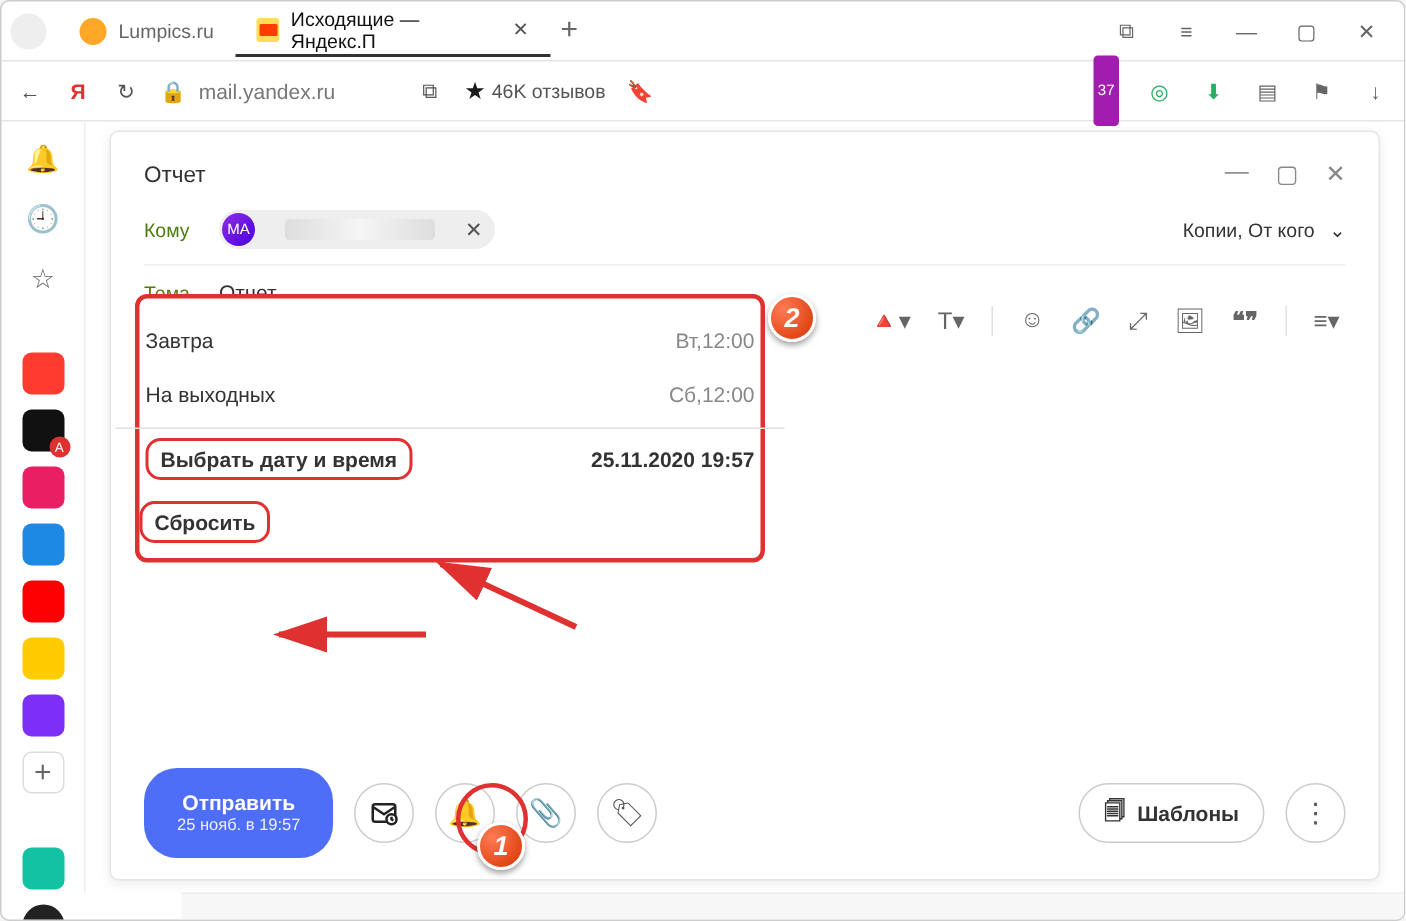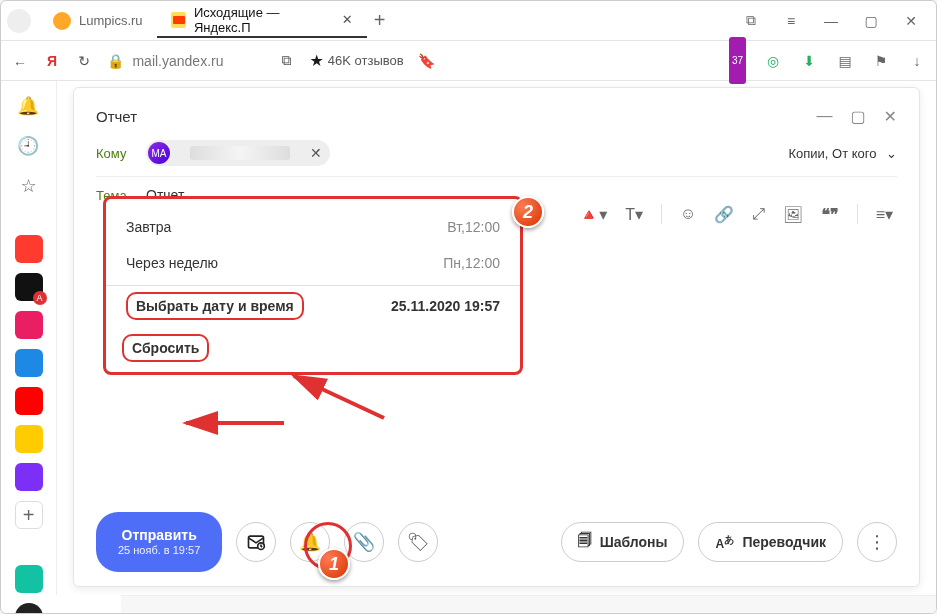--- a/index.html
+++ b/index.html
@@ -35,21 +35,21 @@
 .row{display:flex;align-items:center;padding:10px 0;border-bottom:1px solid #eee}
 .row .lbl{width:50px;color:#4d7c0f;font-size:13px}
 .chip{display:flex;align-items:center;background:#eee;border-radius:14px;padding:2px 8px 2px 2px;gap:20px}
 .chip .ava{width:22px;height:22px;border-radius:50%;background:linear-gradient(135deg,#8e2de2,#4a00e0);color:#fff;font-size:10px;display:flex;align-items:center;justify-content:center}
 .chip .name{width:100px;height:14px;background:linear-gradient(90deg,#ddd,#f5f5f5,#ddd);border-radius:3px}
 .chip .x{color:#555;font-size:14px}
 .row-right{margin-left:auto;color:#333;font-size:13px}
 .chev{margin-left:6px}
 .toolbar{position:absolute;right:26px;top:116px;display:flex;align-items:center;gap:18px;color:#666;font-size:16px}
 .tb-sep{width:1px;height:20px;background:#e0e0e0}
-.popup{position:absolute;left:29px;top:108px;width:420px;border:3px solid #e03131;border-radius:8px;background:#fff;padding:10px 16px 16px}
+.popup{position:absolute;left:16px;top:108px;width:420px;border:3px solid #e03131;border-radius:8px;background:#fff;padding:10px 0 16px}
 .popup-row{display:flex;justify-content:space-between;padding:10px 4px;font-size:14px;color:#333}
 .popup-sep{border-top:1px solid #e0e0e0;margin:4px -16px}
 .select-row{display:flex;justify-content:space-between;align-items:center;padding:2px 4px;font-weight:700;font-size:14px}
 .redbox{border:2px solid #e03131;border-radius:10px;padding:4px 8px}
 .reset-row{margin-top:18px}
 .bottombar{position:absolute;left:22px;right:22px;bottom:14px;display:flex;align-items:center;gap:14px}
 .send-btn{background:#4f6ef7;color:#fff;border-radius:22px;height:60px;padding:0 22px;display:flex;flex-direction:column;justify-content:center;align-items:center;line-height:1.1}
 .send-btn .main{font-weight:700;font-size:14px}
 .send-btn .sub{font-size:11px;opacity:.9}
 .circ{width:40px;height:40px;border-radius:50%;border:1px solid #ccc;display:flex;align-items:center;justify-content:center;color:#555;font-size:18px;background:#fff}
@@ -173,22 +173,22 @@
         <span class="tb-sep"></span>
         <span>≡▾</span>
       </div>
 
       <div class="popup">
         <div class="popup-row">
           <span>Завтра</span>
           <span style="color:#888">Вт,12:00</span>
         </div>
         <div class="popup-row">
-          <span>Через неделю</span>
-          <span style="color:#888">Пн,12:00</span>
+          <span>На выходных</span>
+          <span style="color:#888">Сб,12:00</span>
         </div>
         <div class="popup-sep"></div>
         <div class="select-row">
           <span class="redbox">Выбрать дату и время</span>
           <span>25.11.2020 19:57</span>
         </div>
         <div class="reset-row">
           <span class="redbox" style="font-weight:700">Сбросить</span>
         </div>
       </div>
@@ -228,24 +228,20 @@
               </svg>
         </div>
         <div class="circ">🔔</div>
         <div class="circ">📎</div>
         <div class="circ">🏷</div>
         <div style="flex:1"></div>
         <div class="pill">
           <span>🗐</span>
           <span>Шаблоны</span>
         </div>
-        <div class="pill">
-          <span style="font-size:12px">A<sup>あ</sup></span>
-          <span>Переводчик</span>
-        </div>
         <div class="circ">⋮</div>
       </div>
 
       <div class="redcirc"></div>
       <div class="marker marker1">1</div>
       <div class="marker marker2">2</div>
     </div>
   </div>
 </div>
 

